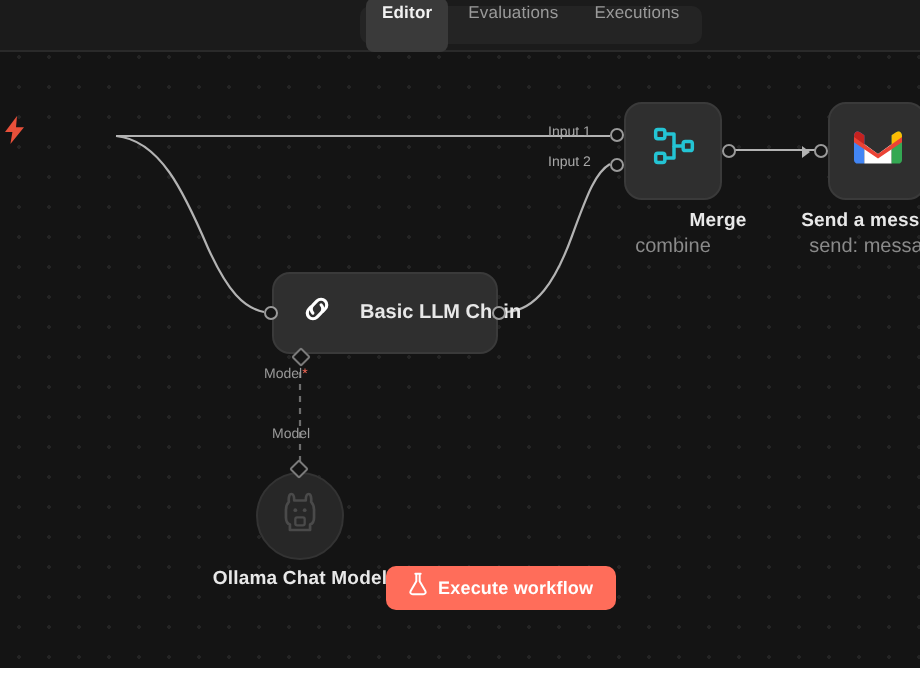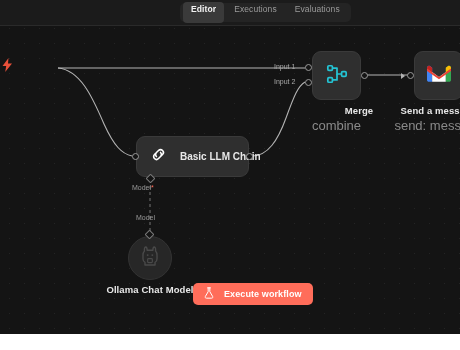--- a/index.html
+++ b/index.html
@@ -52,21 +52,21 @@
     align-items: center;
     gap: 2px;
     padding: 2px 3px;
     background: #242424;
     border-radius: 5px;
     box-sizing: border-box;
   }
   .tab {
     font-size: 8.5px;
     color: #9a9a9a;
-    padding: 3px 8px 10px 8px;
+    padding: 3px 8px 15px 8px;
     border-radius: 4px;
     line-height: 1;
     white-space: nowrap;
     letter-spacing: 0.1px;
     cursor: pointer;
     user-select: none;
   }
   .tab.active {
     background: #3a3a3a;
     color: #f2f2f2;
@@ -123,21 +123,21 @@
     font-weight: bold;
     letter-spacing: 0.1px;
     text-align: center;
   }
   .node-sublabel {
     position: absolute;
     left: 50%;
     transform: translateX(-50%);
     white-space: nowrap;
     color: #8a8a8a;
-    font-size: 13px;
+    font-size: 10px;
     text-align: center;
   }
   .inline-label {
     color: #e8e8e8;
     font-size: 10px;
     font-weight: bold;
     white-space: nowrap;
   }
 
   
@@ -214,21 +214,21 @@
   
   #execute-btn {
     position: absolute;
     left: 193px;
     top: 283px;
     height: 22px;
     background: #ff6d5a;
     border-radius: 5px;
     display: flex;
     align-items: center;
-    gap: 10px;
+    gap: 5px;
     padding: 0 11px;
     z-index: 30;
     cursor: pointer;
     user-select: none;
     border: none;
   }
   #execute-btn .btn-text {
     color: #ffffff;
     font-size: 9px;
     font-weight: bold;
@@ -351,18 +351,18 @@
         </svg>
       </span>
       <span class="btn-text">Execute workflow</span>
     </div>
 
   </div>
 
   <div id="header">
     <div id="tabs">
       <div class="tab active">Editor</div>
+      <div class="tab">Evaluations</div>
       <div class="tab">Executions</div>
-      <div class="tab">Evaluations</div>
     </div>
   </div>
 
 </div>
 
 </body></html>

